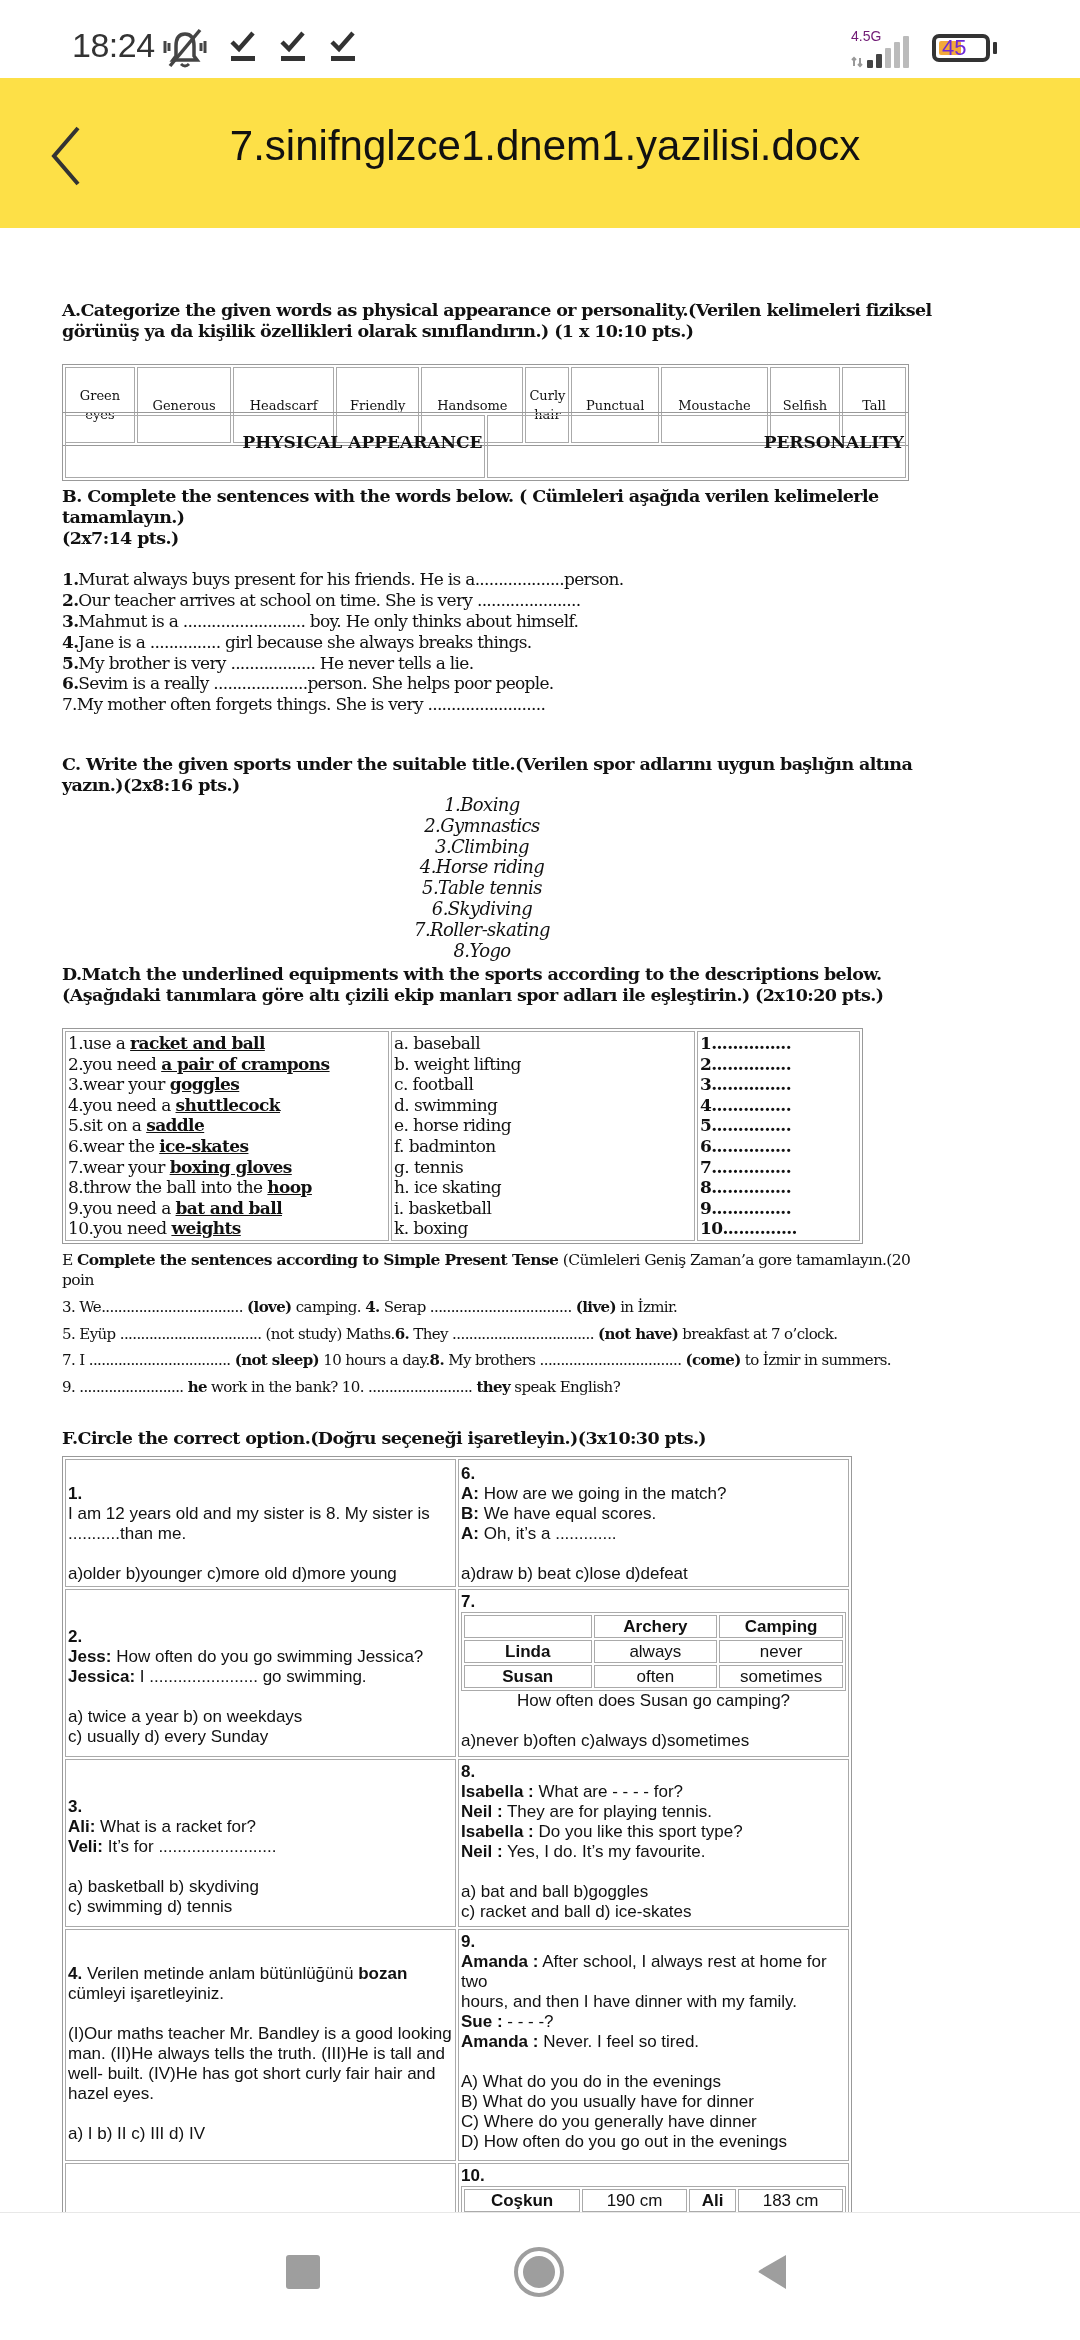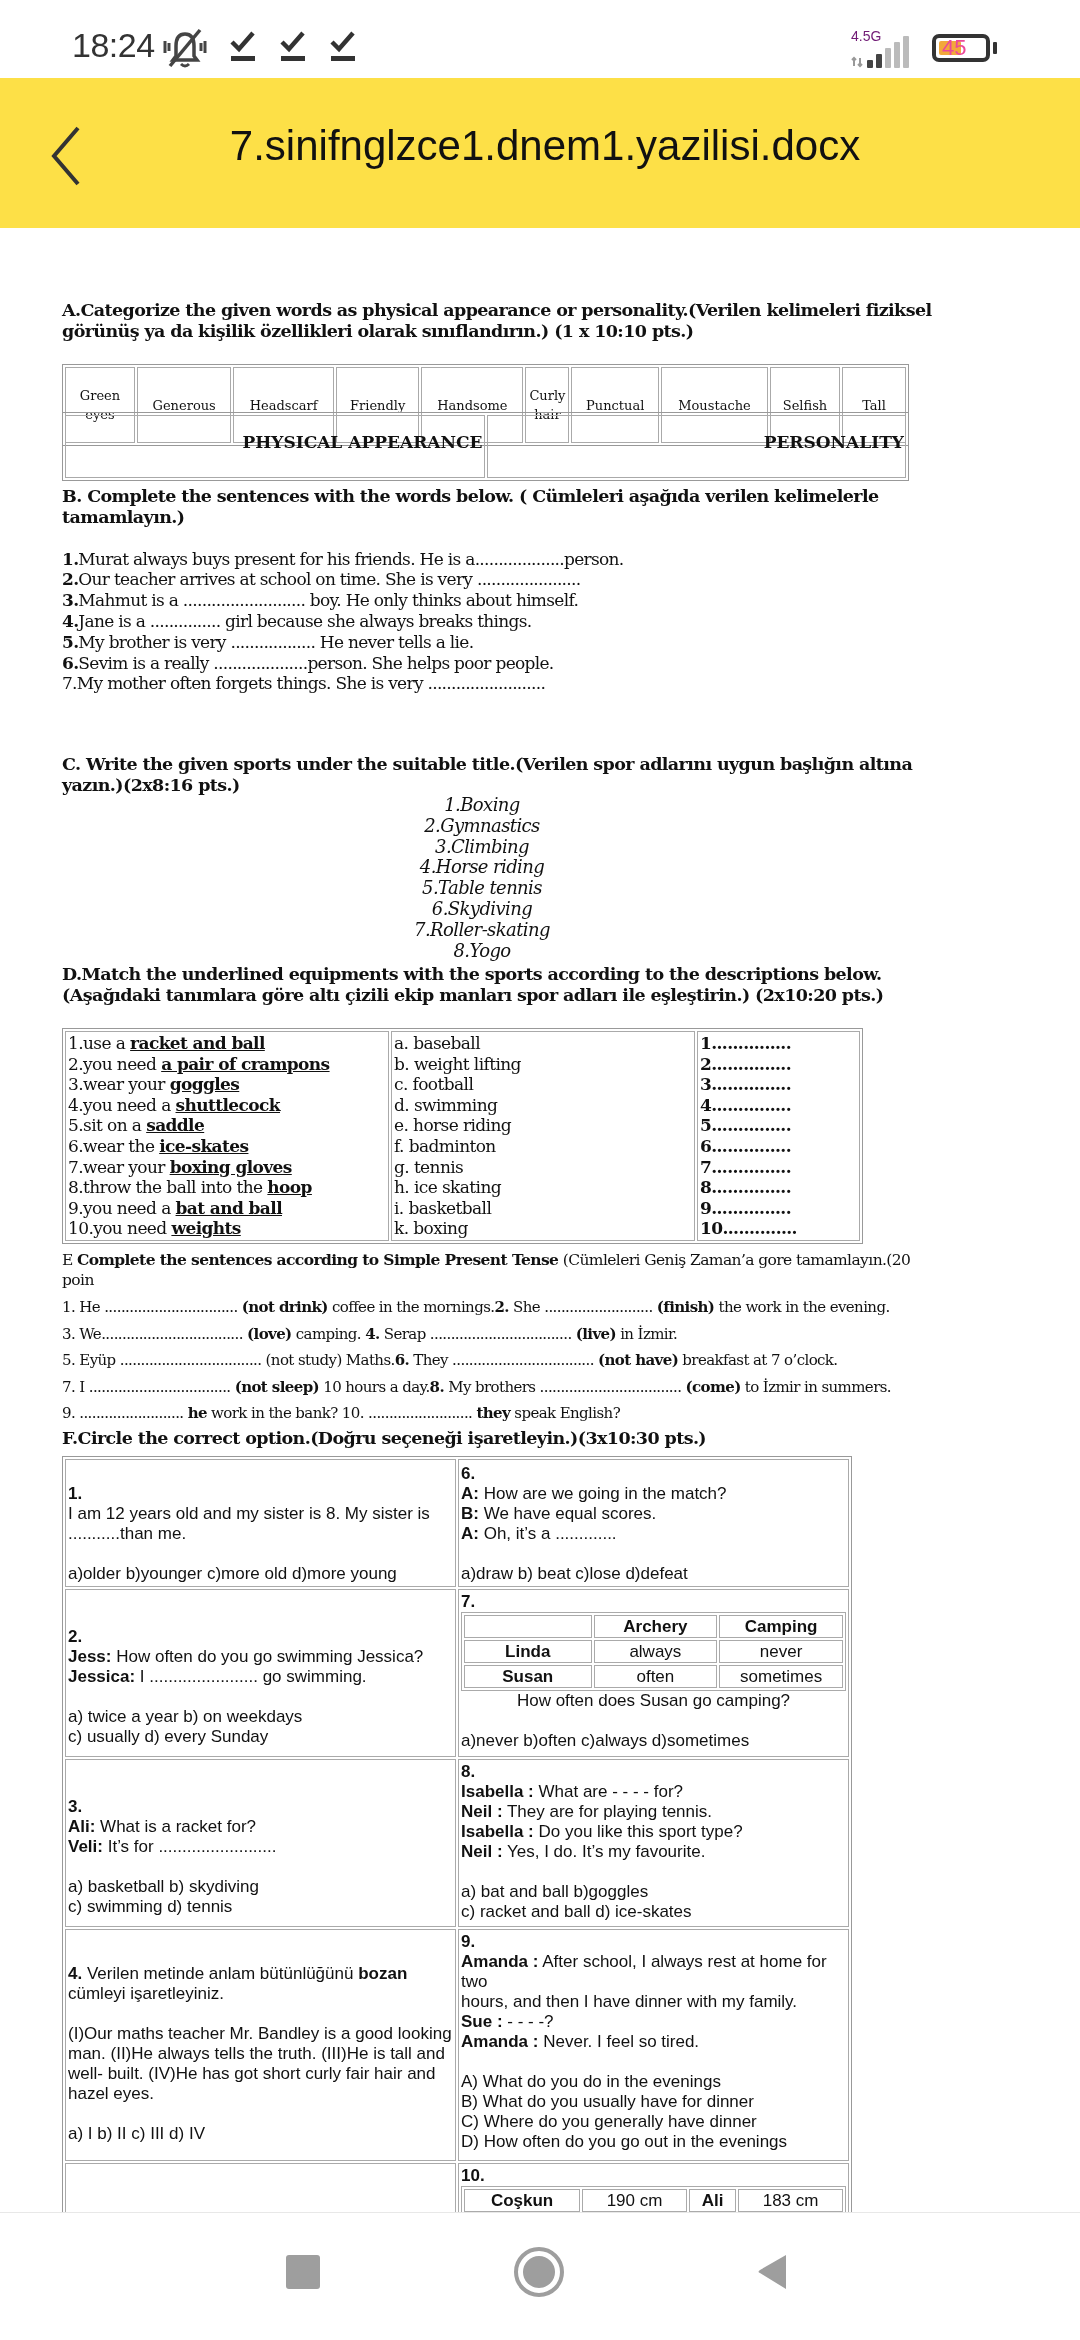--- a/index.html
+++ b/index.html
@@ -78,21 +78,21 @@
     <path d="M3 22 L3 30 M1 24 L3 22 L5 24" stroke="#999" stroke-width="2" fill="none"></path>
     <path d="M9 30 L9 22 M7 28 L9 30 L11 28" stroke="#999" stroke-width="2" fill="none"></path>
     <rect x="16" y="24" width="6" height="8" rx="1" fill="#444"></rect>
     <rect x="25" y="18" width="6" height="14" rx="1" fill="#444"></rect>
     <rect x="34" y="12" width="6" height="20" rx="1" fill="#bbb"></rect>
     <rect x="43" y="6" width="6" height="26" rx="1" fill="#bbb"></rect>
     <rect x="52" y="0" width="6" height="32" rx="1" fill="#bbb"></rect>
   </svg>
   <div style="position:absolute;left:932px;top:34px;width:58px;height:28px;border:4px solid #333;border-radius:7px;box-sizing:border-box;">
     <div style="position:absolute;left:3px;top:3px;width:22px;height:14px;background:#f2a93b;border-radius:2px;"></div>
-    <span style="position:absolute;left:6px;top:-3px;font-family:'Liberation Sans',sans-serif;font-size:22px;color:#ec4899;">45</span>
+    <span style="position:absolute;left:6px;top:-3px;font-family:'Liberation Sans',sans-serif;font-size:22px;color:#6d28d9;">45</span>
   </div>
   <div style="position:absolute;left:993px;top:42px;width:4px;height:12px;background:#333;border-radius:1px;"></div>
 </div>
 
 <div class="appbar">
   <div class="back-btn">
     <svg width="60" height="80" viewBox="0 0 60 80">
       <polyline points="38,14 14,42 38,70" fill="none" stroke="#333" stroke-width="4"></polyline>
     </svg>
   </div>
@@ -124,20 +124,21 @@
           <tr>
         <td style="width:50%">PHYSICAL APPEARANCE</td>
         <td>PERSONALITY</td>
       </tr>
     </tbody>
       </table>
   </div>
 
   <div class="sec" style="top:186px">
     <div class="condb" style="font-family:'DejaVu Serif',serif;font-size:17.5px;letter-spacing:-0.6px;width:860px">B. Complete the sentences with the words below. ( Cümleleri aşağıda verilen kelimelerle tamamlayın.)</div>
+    <div class="condb" style="font-family:'DejaVu Serif',serif;font-size:17.5px;letter-spacing:-0.6px;">(2x7:14 pts.)</div>
     <div style="height:21px"></div>
     <div class="cond" style="font-family:'DejaVu Serif',serif;font-size:17px;letter-spacing:-0.7px;">
       <div><b>1.</b><span>Murat always buys present for his friends. He is a...................person.</span></div>
       <div><b>2.</b><span>Our teacher arrives at school on time. She is very ......................</span></div>
       <div><b>3.</b><span>Mahmut is a .......................... boy. He only thinks about himself.</span></div>
       <div><b>4.</b><span>Jane is a ............... girl because she always breaks things.</span></div>
       <div><b>5.</b><span>My brother is very .................. He never tells a lie.</span></div>
       <div><b>6.</b><span>Sevim is a really ....................person. She helps poor people.</span></div>
       <div><span>7.</span><span>My mother often forgets things. She is very .........................</span></div>
     </div>
@@ -201,21 +202,20 @@
       </tr>
     </tbody>
       </table>
   </div>
 
   <div class="sec" style="top:950px">
     <div style="font-family:'DejaVu Serif',serif;font-size:15.5px;line-height:20px;letter-spacing:-0.6px;width:870px">
       <span>E </span><b>Complete the sentences according to Simple Present Tense</b><span> (Cümleleri Geniş Zaman’a gore tamamlayın.(20 poin</span>
     </div>
     <div class="etext" style="font-family:'DejaVu Serif',serif;font-size:15px;letter-spacing:-0.6px;margin-top:4px;">
-      <div><span>1. He ................................ </span><b>(not drink)</b><span> coffee in the mornings.</span><b>2.</b><span> She .......................... </span><b>(finish)</b><span> the work in the evening.</span></div>
       <div><span>3. We.................................. </span><b>(love)</b><span> camping.    </span><b>4.</b><span> Serap .................................. </span><b>(live)</b><span> in İzmir.</span></div>
       <div><span>5. Eyüp .................................. (not study) Maths.</span><b>6.</b><span> They .................................. </span><b>(not have)</b><span> breakfast at 7 o’clock.</span></div>
       <div><span>7. I .................................. </span><b>(not sleep)</b><span> 10 hours a day.</span><b>8.</b><span> My brothers .................................. </span><b>(come)</b><span> to İzmir in summers.</span></div>
       <div><span>9. ......................... </span><b>he</b><span> work in the bank?      10. ......................... </span><b>they</b><span> speak English?</span></div>
     </div>
   </div>
 
   <div class="sec" style="top:1128px">
     <div style="font-family:'DejaVu Serif',serif;font-weight:bold;font-size:17.5px;line-height:20.5px;letter-spacing:-0.6px;">F.Circle the correct option.(Doğru seçeneği işaretleyin.)(3x10:30 pts.)</div>
     <table class="ftbl" style="position:absolute;left:0;top:28px;width:790px;">

